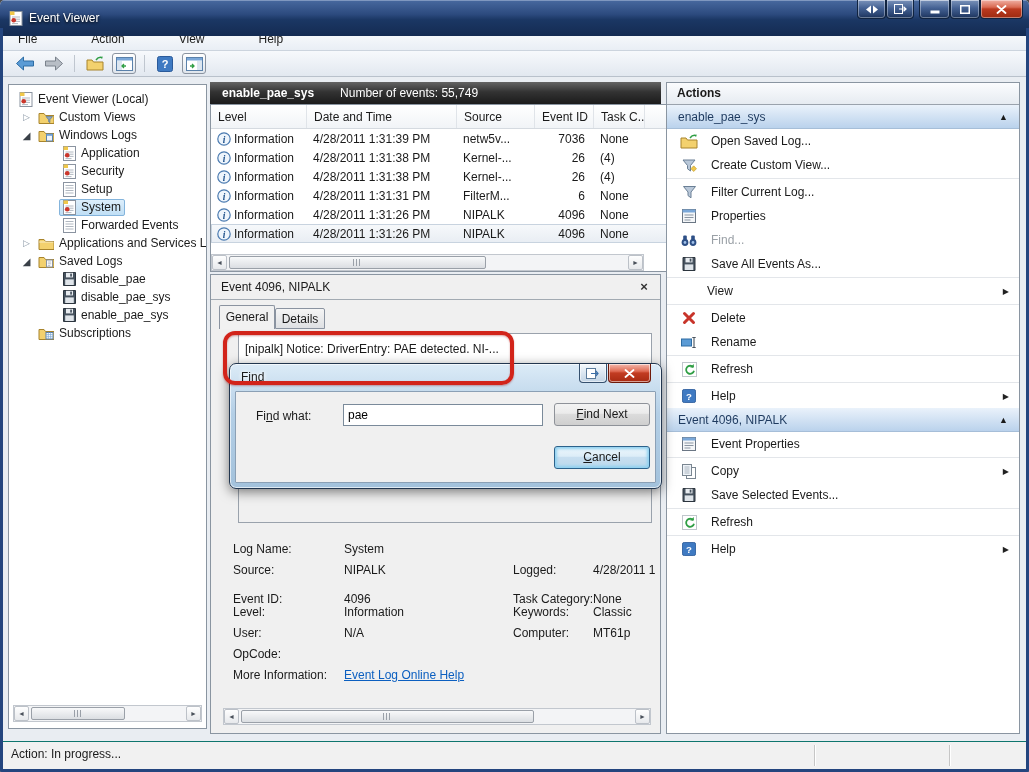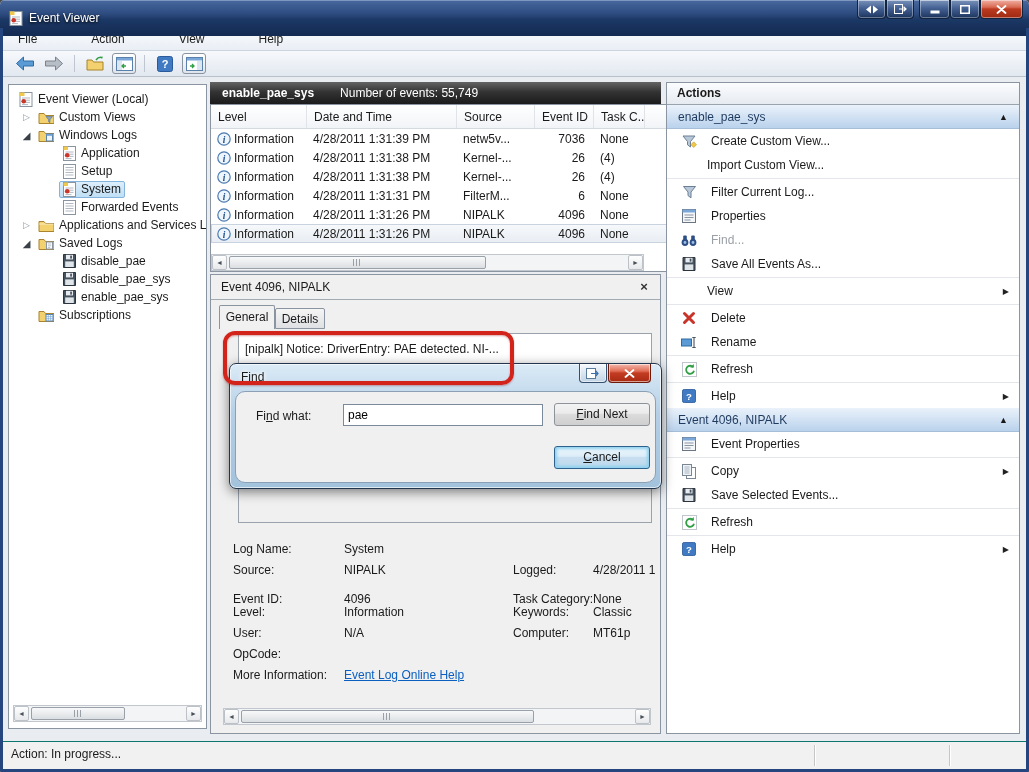--- a/index.html
+++ b/index.html
@@ -110,21 +110,21 @@
     background:linear-gradient(#dcebf7,#b4cfe6 40%,#a3c2dc);
     box-shadow:0 3px 12px rgba(0,0,0,.5), inset 0 0 0 1px rgba(255,255,255,.65); }
   .find-title { position:absolute; left:11px; top:6px; text-shadow:0 0 4px #fff, 0 0 4px #fff; }
   .dlg-btn { position:absolute; top:0; height:19px; border:1px solid #35506e; border-top:none;
     border-radius:0 0 4px 4px; display:flex; align-items:center; justify-content:center;
     background:linear-gradient(#f6fafd,#dde8f2 45%,#c2d4e5); box-shadow:inset 0 0 0 1px rgba(255,255,255,.55); }
   .dlg-btn.dlg-help { right:54px; width:28px; }
   .dlg-btn.dlg-close { right:10px; width:43px; border-color:#6e1a0a;
     background:linear-gradient(#f4b9ae,#e06b54 40%,#c23c22 50%,#a82a12); }
   .find-body { position:absolute; left:5px; right:5px; top:27px; bottom:5px;
-    background:#f0f0f0; border:1px solid #8ba0b5; border-radius:10px; }
+    background:#f0f0f0; border:1px solid #8ba0b5; border-radius:1px; }
   .find-label { position:absolute; left:20px; top:17px; }
   .find-input { position:absolute; left:107px; top:12px; width:200px; height:22px;
     border:1px solid #7a8a9a; background:#fff; font:12px "Liberation Sans",sans-serif; padding:0 4px; }
   .btn { position:absolute; width:96px; height:23px; font-size:12px; line-height:21px; text-align:center;
     background:linear-gradient(#f3f3f3,#ebebeb 45%,#dcdcdc 46%,#cfcfcf);
     border:1px solid #8e9299; border-radius:3px; }
   #find-next-btn { left:318px; top:11px; }
   #cancel-btn { left:318px; top:54px; border-color:#2c628b;
     box-shadow:inset 0 0 3px 2px #8fd1f0; background:linear-gradient(#eef6fc,#dcedf8 45%,#c8dff0 46%,#bcd8ec); }
 
@@ -320,20 +320,34 @@
             </span>
             <span class="tree-label">Application</span>
           </span>
         </div>
         <div class="tree-row">
     <span class="tree-indent" style="width:50px"></span>
     <span class="tree-sel ">
             <span class="icon">
               <svg width="13" height="15" viewBox="0 0 13 15">
                 <rect x="0.5" y="0.5" width="12" height="14" fill="#fff" stroke="#8a93a0"></rect>
+                <path d="M0.5 0.5 h4.5 v3.5 h-4.5 Z" fill="#f0c84a"></path>
+                <path d="M2.5 6 h8 M2.5 8.2 h8 M2.5 10.4 h8 M2.5 12.6 h6" stroke="#a8b0ba" stroke-width="0.9"></path>
+                <circle cx="4.2" cy="9.2" r="2.3" fill="#cb362b"></circle>
+              </svg>
+            </span>
+            <span class="tree-label">Security</span>
+          </span>
+        </div>
+        <div class="tree-row">
+    <span class="tree-indent" style="width:50px"></span>
+    <span class="tree-sel ">
+            <span class="icon">
+              <svg width="13" height="15" viewBox="0 0 13 15">
+                <rect x="0.5" y="0.5" width="12" height="14" fill="#fff" stroke="#8a93a0"></rect>
                 <path d="M2.5 3.5 h8 M2.5 6 h8 M2.5 8.5 h8 M2.5 11 h8" stroke="#a8b0ba" stroke-width="0.9"></path>
               </svg>
             </span>
             <span class="tree-label">Setup</span>
           </span>
         </div>
         <div class="tree-row">
     <span class="tree-indent" style="width:50px"></span>
     <span class="tree-sel selected">
             <span class="icon">
@@ -673,30 +687,36 @@
 
   <div class="actions-panel">
     <div class="actions-title">Actions</div>
     <div id="actions-body">
         <div class="section-header">
      <span class="sh-label">enable_pae_sys</span>
      <span class="sh-caret">▲</span>
         </div>
         <div class="action-item ">
        <span class="icon">
+            <svg width="18" height="15" viewBox="0 0 18 15">
+              <path d="M1 4 h5 l1.5 2 H17 V14 H1 Z" fill="#f3d16e" stroke="#a8842c"></path>
+              <path d="M10 4 q2.5-3.5 6-2.5" fill="none" stroke="#2f9e44" stroke-width="1.5"></path>
+              <path d="M16.8 0.4 l-0.6 2.4 -2.2-1" fill="#2f9e44"></path>
+            </svg>
+          </span>
+          <span class="ai-label">Open Saved Log...</span>
+       </div>
+        <div class="action-item ">
+       <span class="icon">
             <svg width="16" height="15" viewBox="0 0 16 15">
               <path d="M2 2 H14 L9.5 7.5 V13 L6.5 10.8 V7.5 Z" fill="#b9c8d9" stroke="#6a7f95"></path>
               <rect x="10.7" y="8.7" width="4" height="4" transform="rotate(45 12.7 10.7)" fill="#f0c84a" stroke="#c09a2a" stroke-width="0.6"></rect>
             </svg>
           </span>
           <span class="ai-label">Create Custom View...</span>
-       </div>
-        <div class="action-item ">
-       <span class="icon" style="width:16px"></span>
-          <span class="ai-label">Import Custom View...</span>
        </div>
         <div class="action-sep"></div>
         <div class="action-item ">
        <span class="icon">
             <svg width="15" height="14" viewBox="0 0 15 14">
               <path d="M1.5 1.5 H13.5 L9 7 V12.8 L6 10.6 V7 Z" fill="#b9c8d9" stroke="#6a7f95"></path>
             </svg>
           </span>
           <span class="ai-label">Filter Current Log...</span>
        </div>

